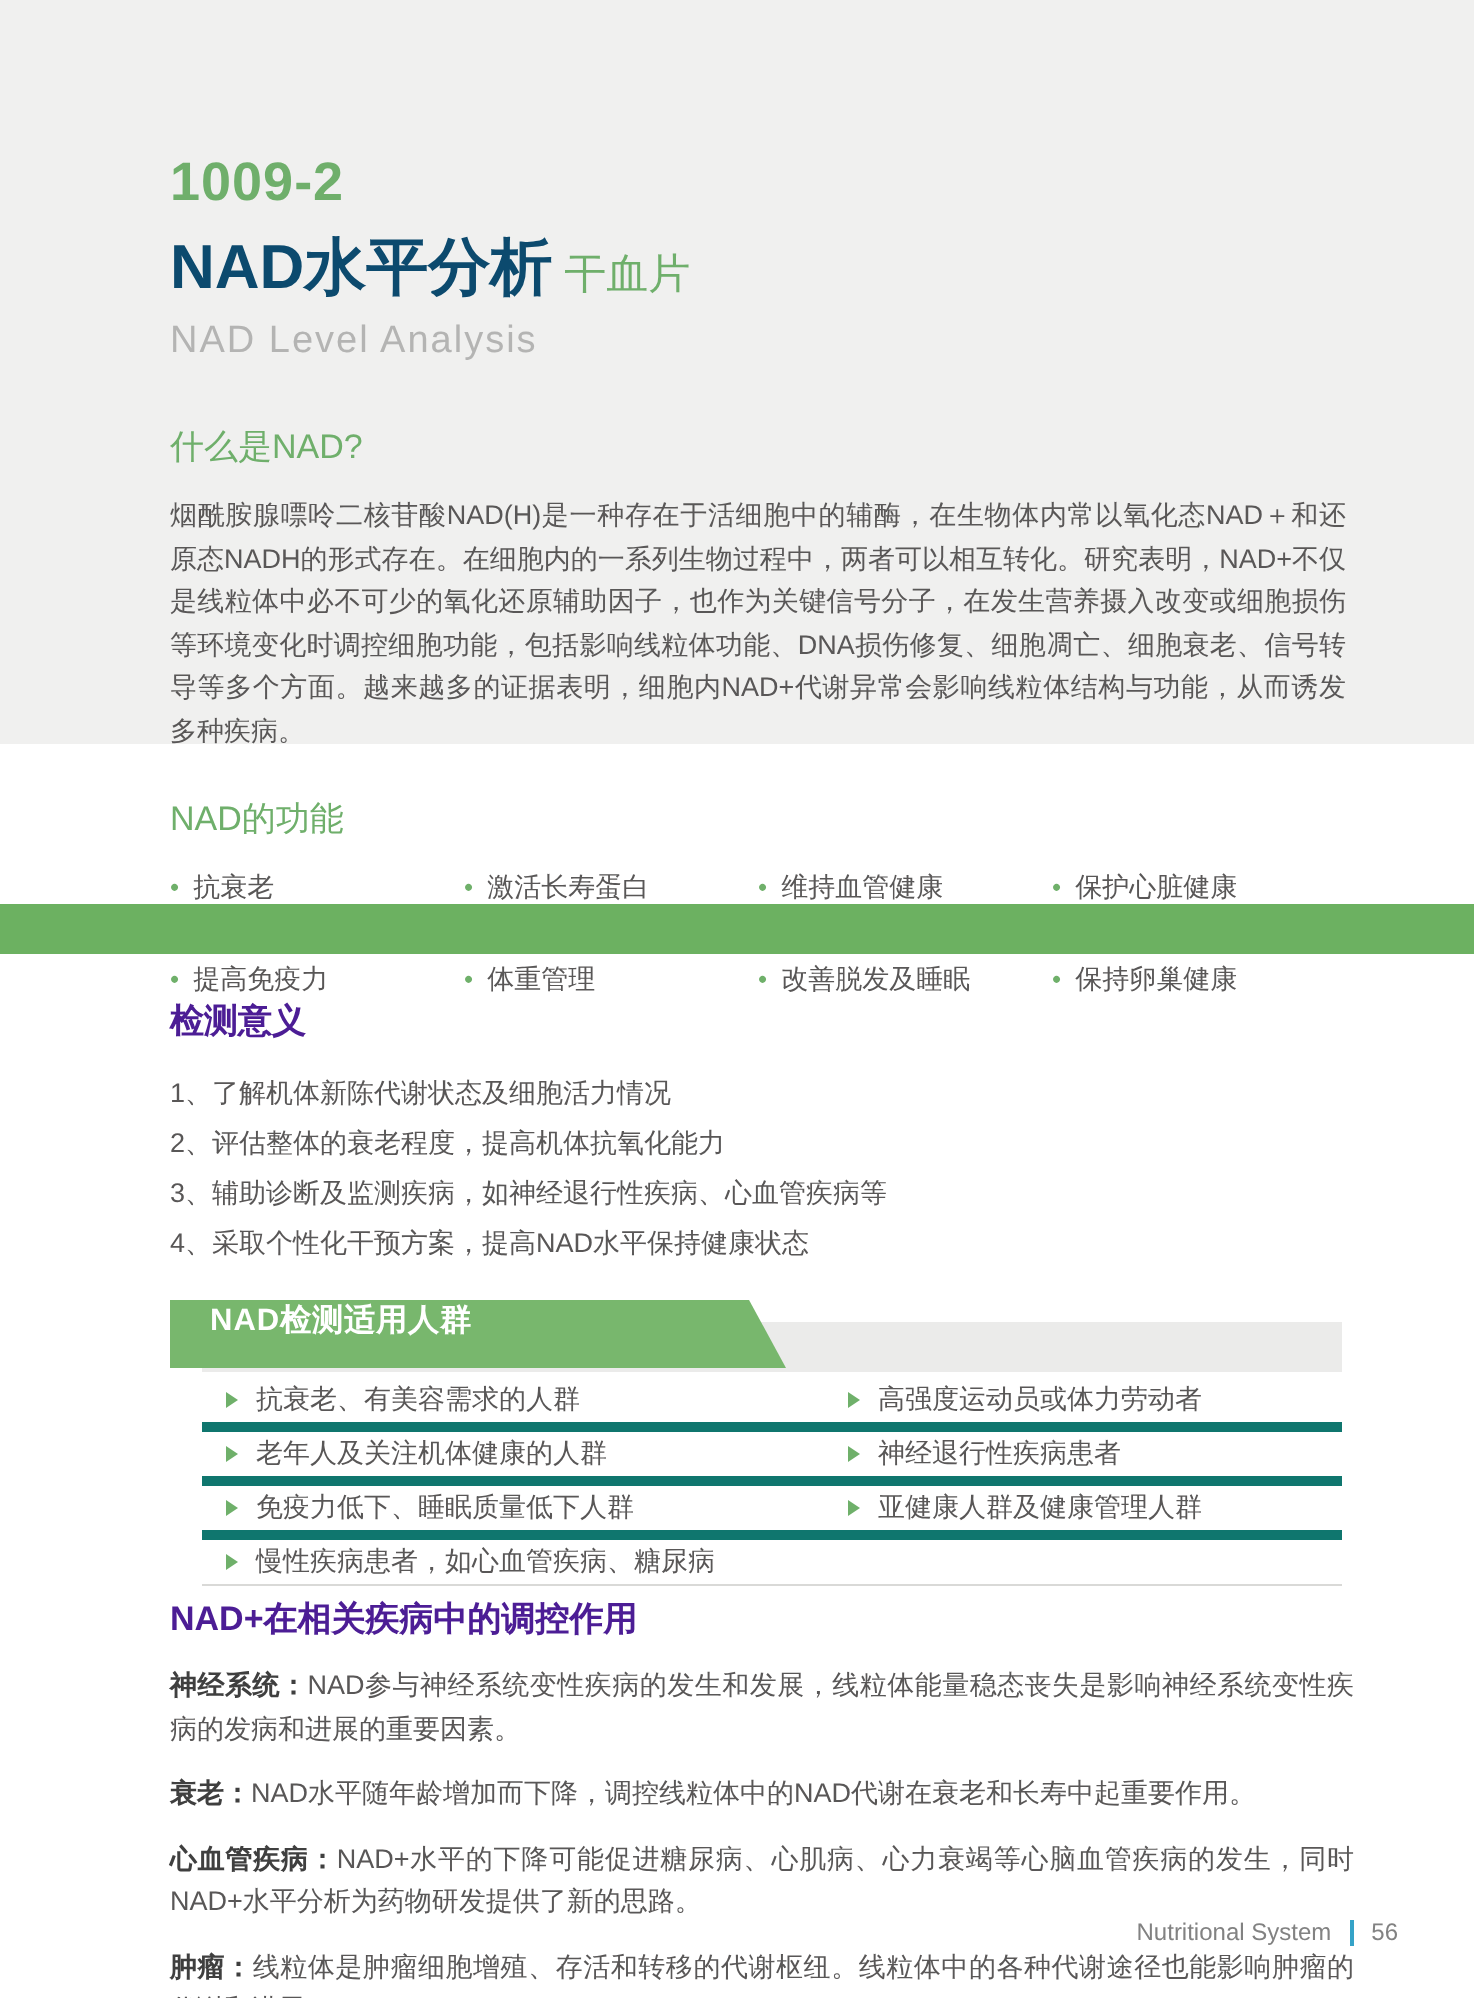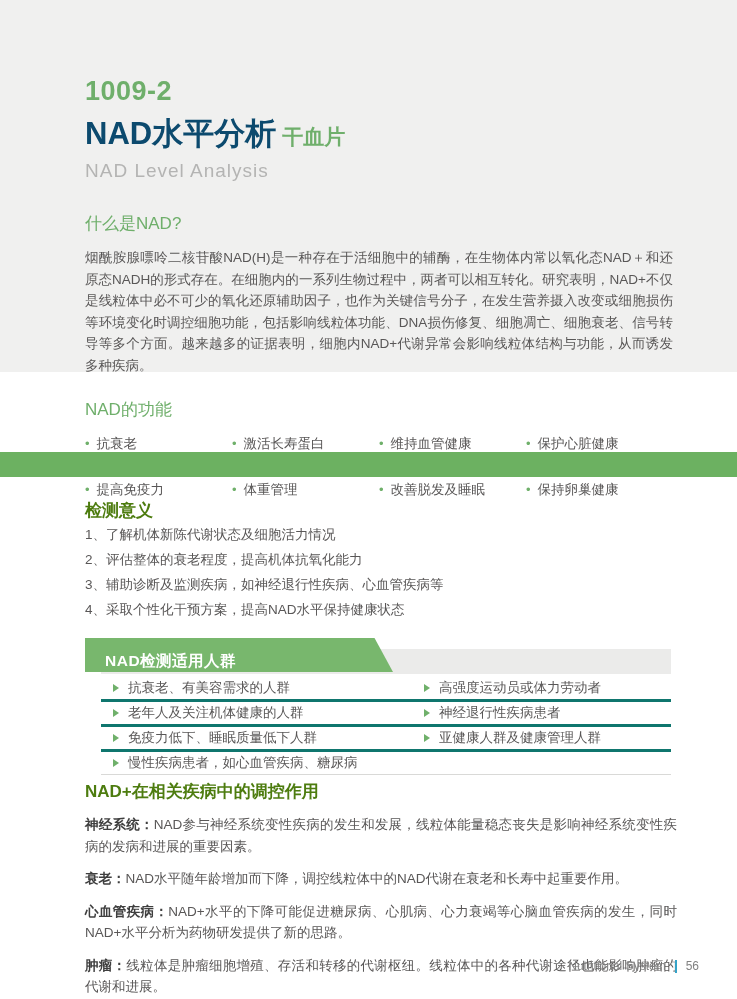--- a/index.html
+++ b/index.html
@@ -20,21 +20,21 @@
   }
   .code {
     font-size: 27px; font-weight: bold;
     color: #6faf6b; letter-spacing: 0.5px;
   }
   .title-row { margin-top: 6px; }
   .title-cn {
     font-size: 31px; font-weight: bold; color: #0c4a6e;
   }
   .title-tag {
-    font-size: 21px; color: #6faf6b; margin-left: 6px; font-weight: bold;
+    font-size: 21px; color: #6faf6b; margin-left: 6px; font-weight: normal;
   }
   .title-en {
     margin-top: 5px;
     font-size: 19px; color: #b4b4b3; letter-spacing: 1px;
   }
   .green-heading {
     font-size: 17px; font-weight: normal; color: #6faf6b;
   }
   .what-heading { margin-top: 30px; }
   .what-body {
@@ -59,49 +59,49 @@
     color: #6fb06a; font-size: 13px; margin-right: 7px;
   }
   
   .green-band {
     position: absolute; top: 452px; left: 0; right: 0;
     height: 25px; background: #6cb161;
   }
   
   .lower { position: absolute; top: 477px; left: 0; right: 0; padding: 0 66px 0 85px; }
   .navy-heading {
-    font-size: 17px; font-weight: bold; color: #4d7c0f;
+    font-size: 17px; font-weight: bold; color: #4c1d95;
   }
   .sig-heading { margin-top: 22px; }
-  .sig-list { }
+  .sig-list { margin-top: 12px; }
   .sig-item {
     font-size: 13.5px; color: #595757; line-height: 25px;
   }
   
   .banner-wrap { position: relative; margin-top: 16px; height: 36px; }
   .banner-gray-strip {
     position: absolute; left: 16px; right: 0; top: 11px; height: 25px;
     background: #ebebea;
   }
   .banner-tab {
     position: absolute; left: 0; top: 0;
     width: 308px; height: 34px;
     background: #78b76d;
     clip-path: polygon(0 0, 94% 0, 100% 100%, 0 100%);
-    display: flex; align-items: flex-end;
+    display: flex; align-items: flex-start;
     padding-left: 20px;
   }
   .banner-tab span {
     color: #ffffff; font-size: 15.5px; font-weight: bold; letter-spacing: 0.5px;
   }
   
   .suit-table { margin-left: 16px; margin-top: 3px; }
   .suit-row {
     display: flex;
-    border-bottom: 3px solid #0f766e;
+    border-bottom: 5px solid #0f766e;
   }
   .suit-row:last-child { border-bottom: 1px solid #d9d9d7; }
   .suit-cell {
     width: 50%;
     display: flex; align-items: center;
     font-size: 13.5px; color: #595757;
     height: 22px;
   }
   .suit-cell.right { padding-left: 26px; width: 50%; }
   .tri {

